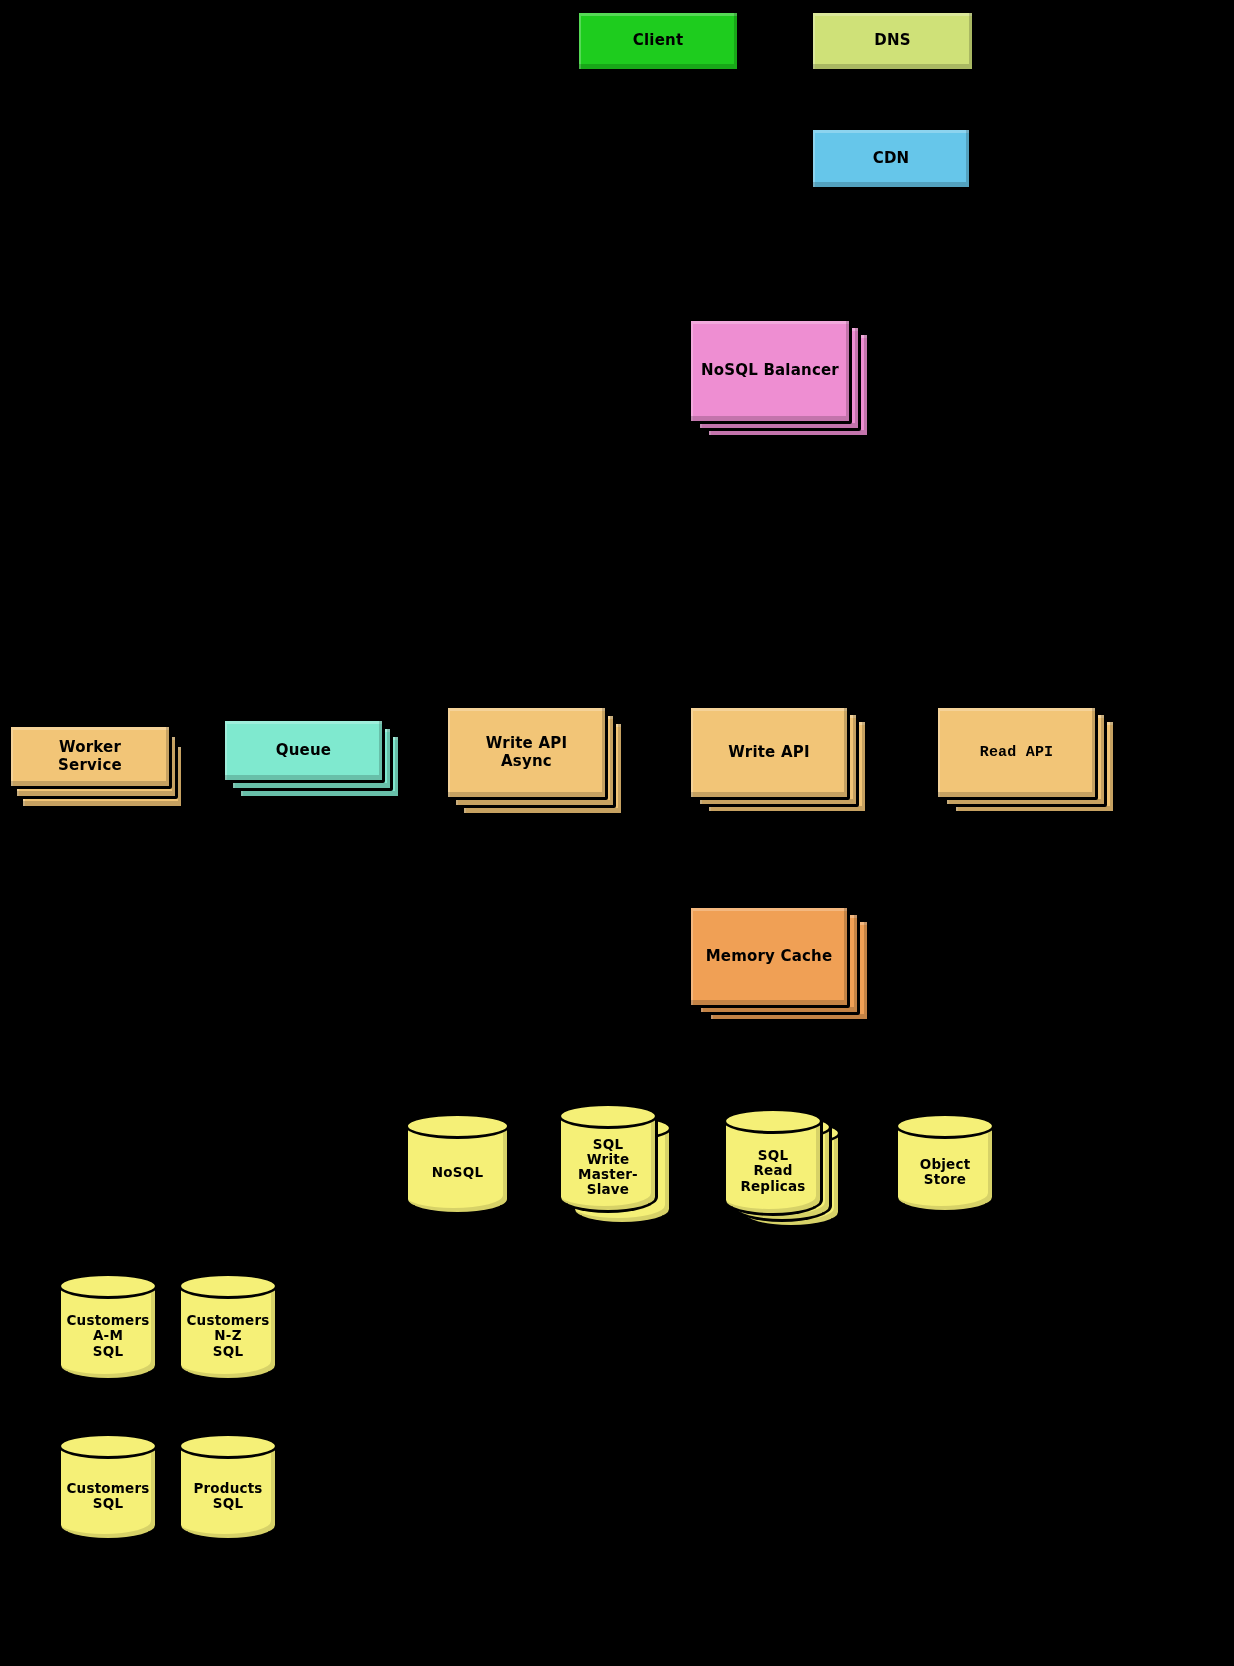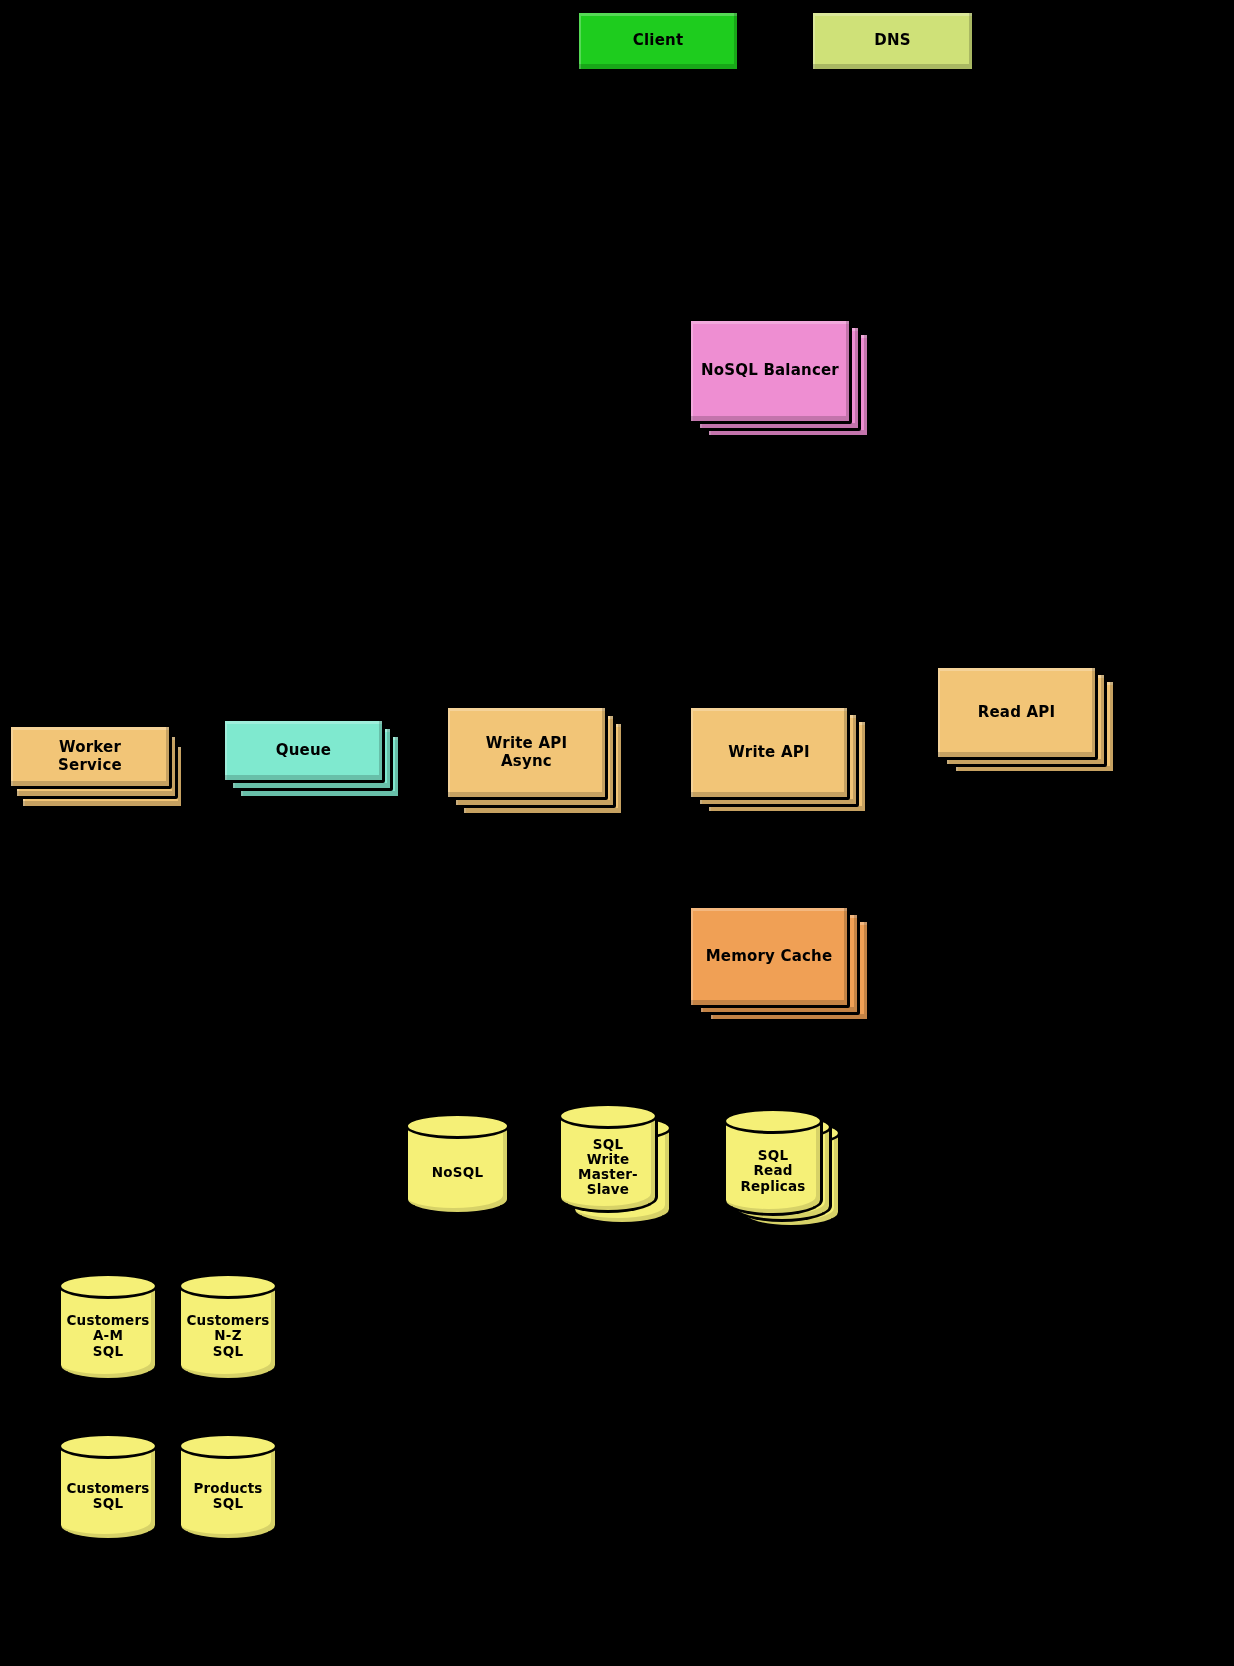--- a/index.html
+++ b/index.html
@@ -43,20 +43,25 @@
     <div class="node" style="left: 576px; top: 10px; width: 164px; height: 62px;">
       <div class="layer box" style="background: rgb(30, 204, 30);">
         <div class="label box-label">Client</div>
       </div>
     </div>
     <div class="node" style="left: 810px; top: 10px; width: 165px; height: 62px;">
       <div class="layer box" style="background: rgb(207, 225, 120);">
         <div class="label box-label">DNS</div>
       </div>
     </div>
+    <div class="node" style="left: 810px; top: 127px; width: 162px; height: 63px;">
+      <div class="layer box" style="background: rgb(102, 198, 234);">
+        <div class="label box-label">CDN</div>
+      </div>
+    </div>
     <div class="node" style="left: 688px; top: 318px; width: 164px; height: 106px;">
       <div class="layer box" style="transform: translate(18px, 14px); background: rgb(238, 142, 210);"></div>
       <div class="layer box" style="transform: translate(9px, 7px); background: rgb(238, 142, 210);"></div>
       <div class="layer box" style="background: rgb(238, 142, 210);">
         <div class="label box-label">NoSQL Balancer</div>
       </div>
     </div>
     <div class="node" style="left: 222px; top: 718px; width: 163px; height: 65px;">
       <div class="layer box" style="transform: translate(16px, 16px); background: rgb(127, 233, 207);"></div>
       <div class="layer box" style="transform: translate(8px, 8px); background: rgb(127, 233, 207);"></div>
@@ -80,21 +85,21 @@
 Async</div>
       </div>
     </div>
     <div class="node" style="left: 688px; top: 705px; width: 162px; height: 95px;">
       <div class="layer box" style="transform: translate(18px, 14px); background: rgb(242, 197, 119);"></div>
       <div class="layer box" style="transform: translate(9px, 7px); background: rgb(242, 197, 119);"></div>
       <div class="layer box" style="background: rgb(242, 197, 119);">
         <div class="label box-label">Write API</div>
       </div>
     </div>
-    <div class="node" style="left: 935px; top: 665px; width: 163px; height: 95px;">
+    <div class="node" style="left: 935px; top: 705px; width: 163px; height: 95px; font-family: Liberation Mono, monospace;">
       <div class="layer box" style="transform: translate(18px, 14px); background: rgb(242, 197, 119);"></div>
       <div class="layer box" style="transform: translate(9px, 7px); background: rgb(242, 197, 119);"></div>
       <div class="layer box" style="background: rgb(242, 197, 119);">
         <div class="label box-label">Read API</div>
       </div>
     </div>
     <div class="node" style="left: 405px; top: 1113px; width: 105px; height: 102px;">
       <div class="layer cylinder">
         <div class="cyl-body" style="background: rgb(245, 240, 119);"></div>
         <div class="cyl-top" style="background: rgb(245, 240, 119);"></div>
@@ -132,20 +137,28 @@
         <div class="cyl-top" style="background: rgb(245, 240, 119);"></div>
       </div>
       <div class="layer cylinder">
         <div class="cyl-body" style="background: rgb(245, 240, 119);"></div>
         <div class="cyl-top" style="background: rgb(245, 240, 119);"></div>
         <div class="label cyl-label">SQL
 Read
 Replicas</div>
       </div>
     </div>
+    <div class="node" style="left: 895px; top: 1113px; width: 100px; height: 100px;">
+      <div class="layer cylinder">
+        <div class="cyl-body" style="background: rgb(245, 240, 119);"></div>
+        <div class="cyl-top" style="background: rgb(245, 240, 119);"></div>
+        <div class="label cyl-label">Object
+Store</div>
+      </div>
+    </div>
     <div class="node" style="left: 58px; top: 1273px; width: 100px; height: 108px;">
       <div class="layer cylinder">
         <div class="cyl-body" style="background: rgb(245, 240, 119);"></div>
         <div class="cyl-top" style="background: rgb(245, 240, 119);"></div>
         <div class="label cyl-label">Customers
 A-M
 SQL</div>
       </div>
     </div>
     <div class="node" style="left: 178px; top: 1273px; width: 100px; height: 108px;">

